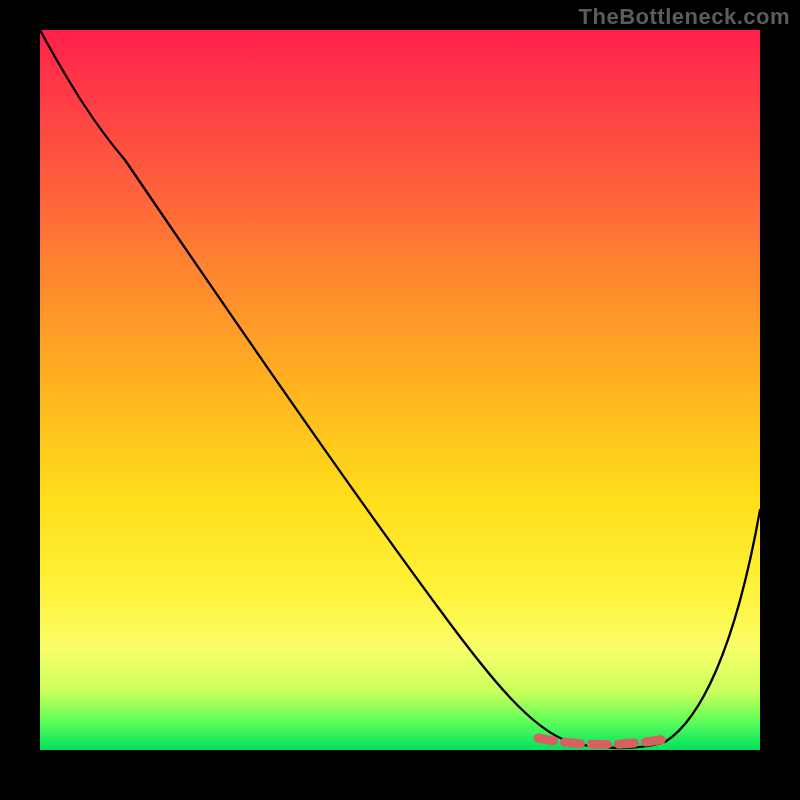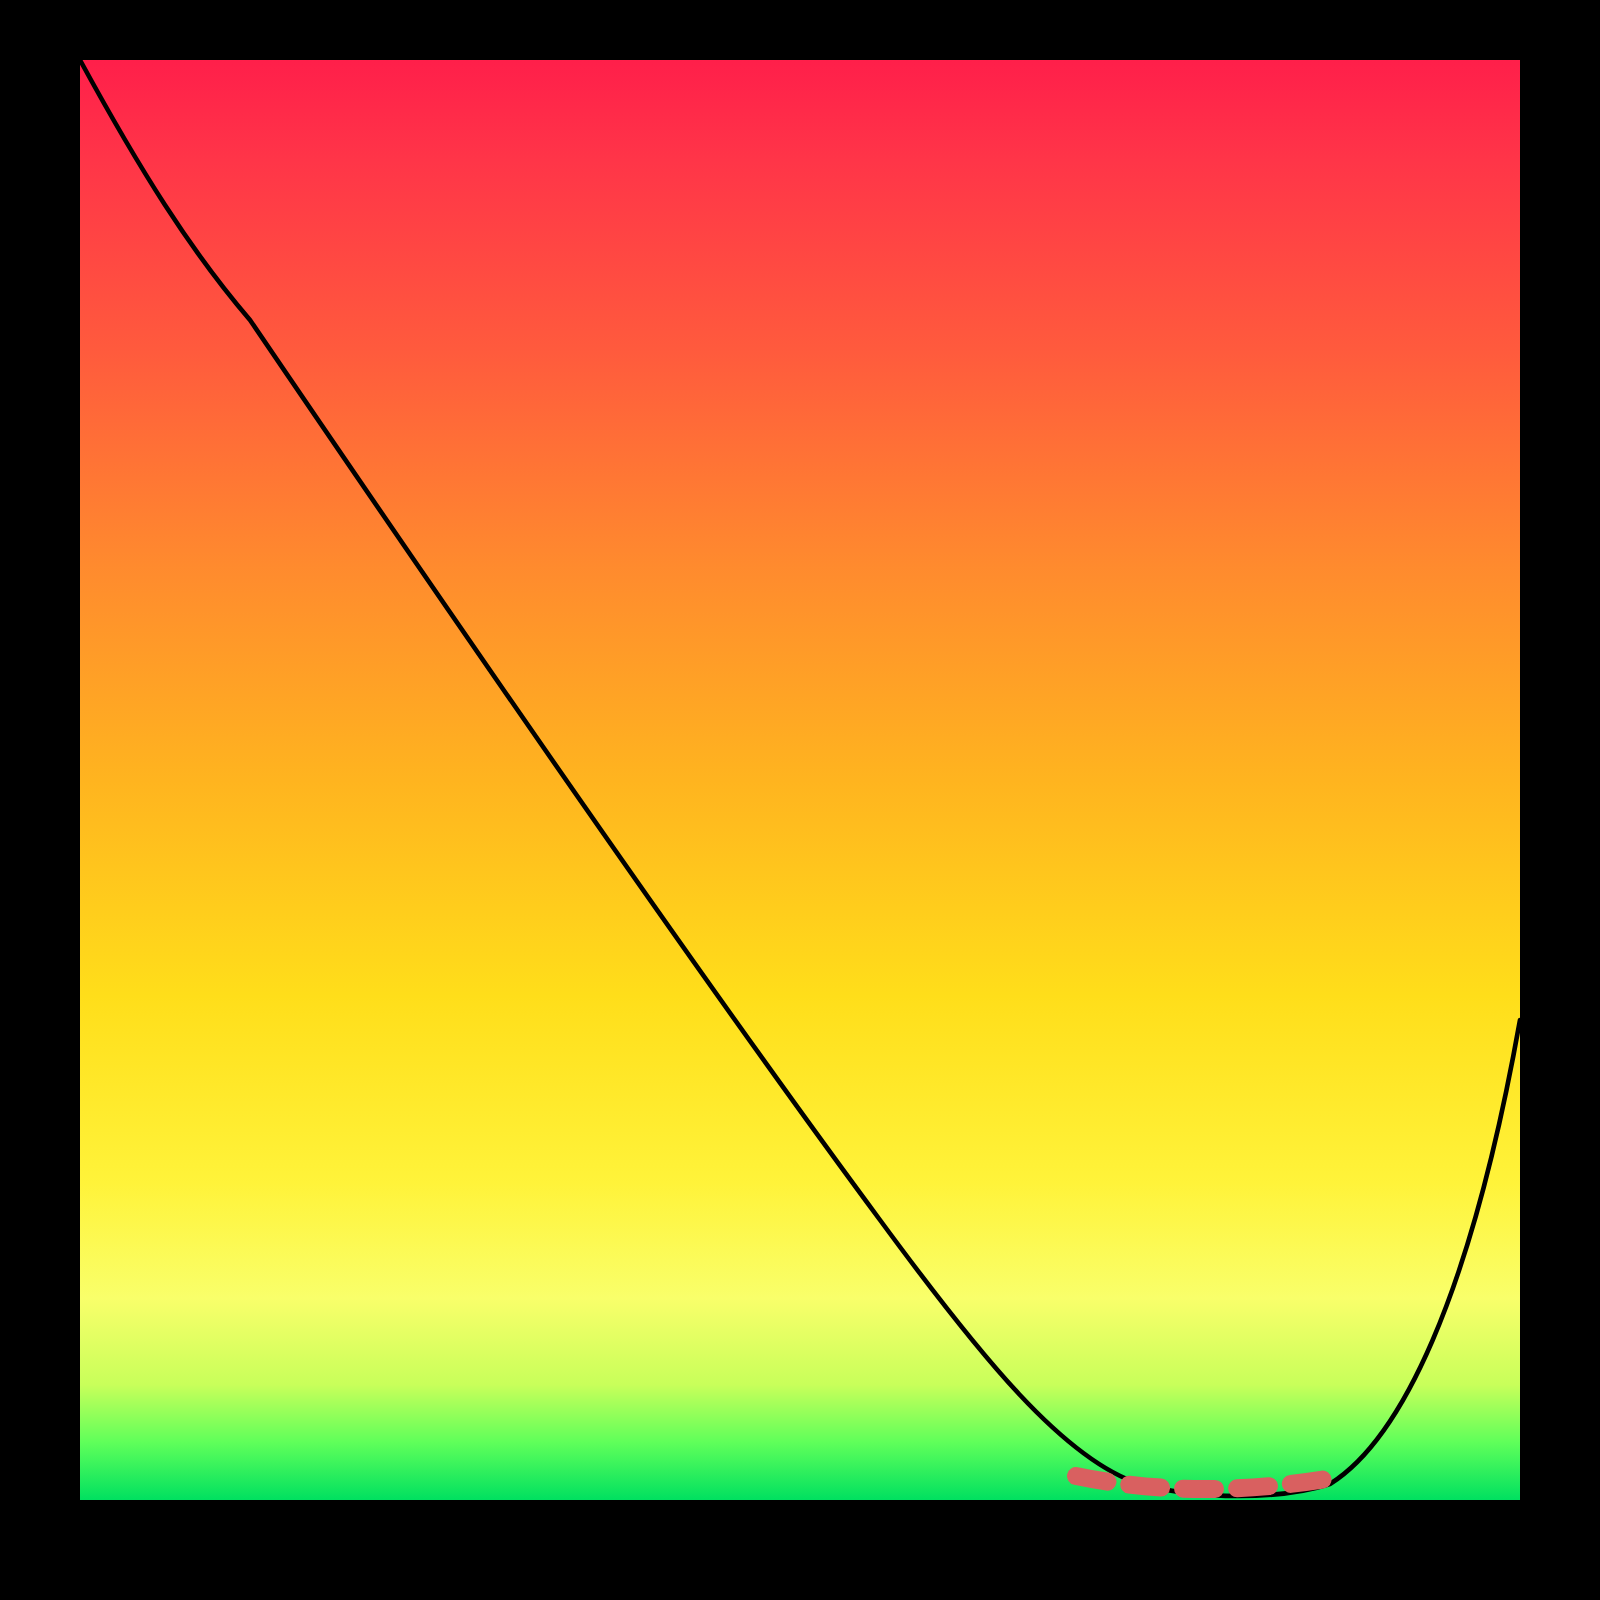--- a/index.html
+++ b/index.html
@@ -68,20 +68,21 @@
     stroke-width: 9;
     stroke-linecap: round;
     stroke-dasharray: 16 11;
   }
 </style>
 </head>
 <body>
 
 <div class="frame">
 
+  <div class="watermark">TheBottleneck.com</div>
 
   <div class="plot-area">
     <svg class="curve" viewBox="0 0 720 720" preserveAspectRatio="none">
 
       <path class="black-line" d="M 0 0
                C 30 55, 55 95, 85 130
                C 170 255, 300 445, 400 580
                C 450 648, 492 700, 530 712
                C 560 720, 600 720, 625 712
                C 660 690, 695 620, 720 480"></path>

